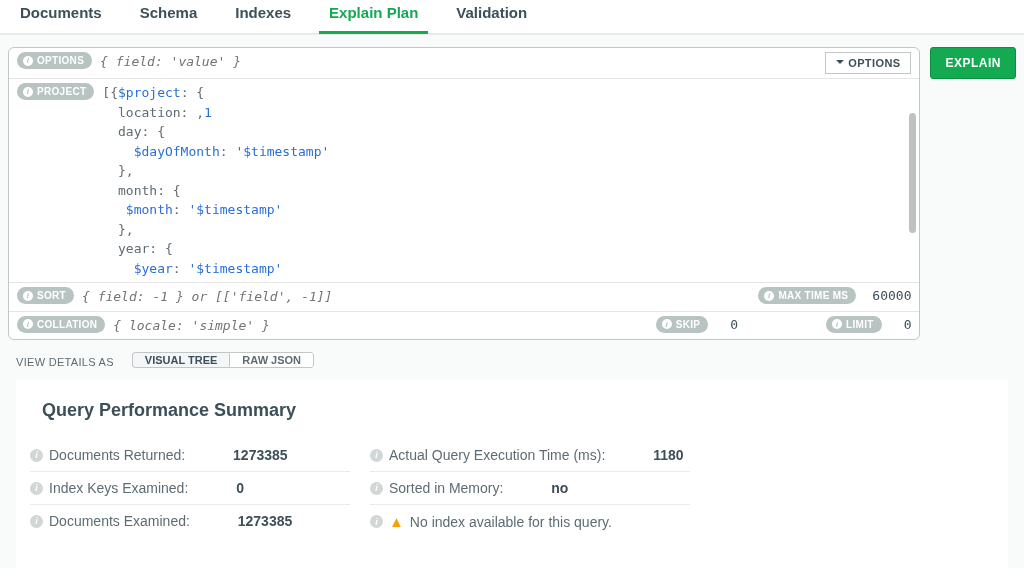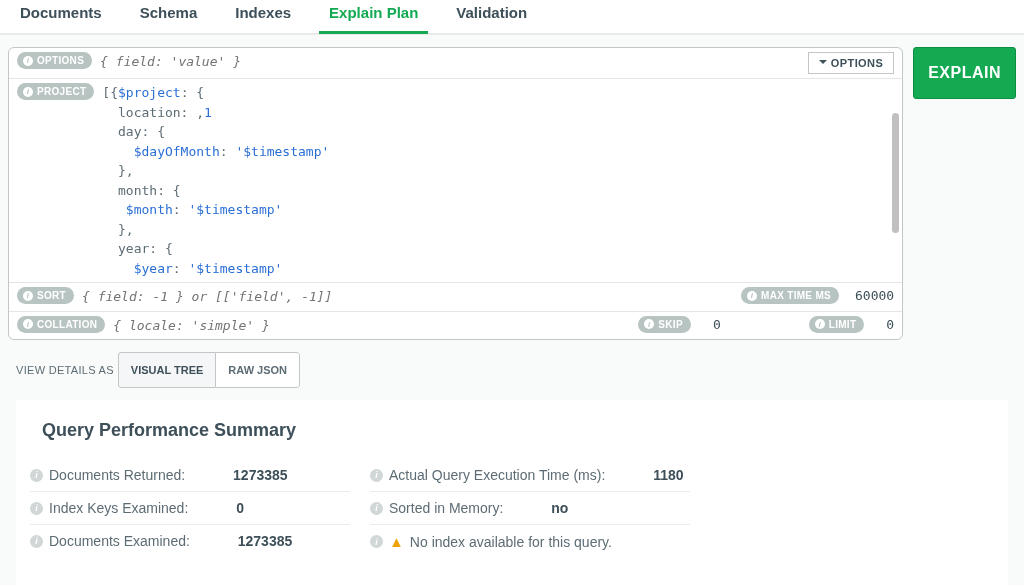--- a/index.html
+++ b/index.html
@@ -106,22 +106,22 @@
     border: 4px solid transparent;
     border-top-color: #3d4f58;
     margin-top: 3px;
   }
   .explain-btn {
     background: #13aa52;
     color: #fff;
     border: 1px solid #0b8f42;
     font-weight: 700;
     letter-spacing: 0.5px;
-    padding: 16px 14px;
-    font-size: 16px;
+    padding: 8px 14px;
+    font-size: 12px;
     border-radius: 3px;
     cursor: pointer;
   }
   .topflex {
     display: flex;
     align-items: flex-start;
     gap: 10px;
   }
   .scroll-thumb {
     position: absolute;
@@ -138,36 +138,36 @@
     align-items: center;
     gap: 8px;
   }
   .valtext {
     font-family: "Menlo","Consolas",monospace;
     font-size: 13px;
     color: #3d4f58;
   }
   .view-bar {
     display: flex;
-    align-items: center;
+    align-items: flex-end;
     padding: 12px 8px;
-    gap: 4px;
+    gap: 18px;
     font-size: 11px;
     color: #5d6c74;
     letter-spacing: 0.3px;
   }
   .seg {
     display: inline-flex;
     border-radius: 3px;
     overflow: hidden;
   }
   .seg-btn {
     border: 1px solid #c1c7c6;
     background: #fff;
-    padding: 11px 12px;
+    padding: 1px 12px;
     font-size: 11px;
     font-weight: 700;
     color: #5d6c74;
     cursor: pointer;
   }
   .seg-btn.active { background: #f5f6f7; color:#3d4f58; }
   .seg-btn:first-child { border-right: none; border-radius: 3px 0 0 3px;}
   .seg-btn:last-child { border-radius: 0 3px 3px 0;}
   .summary-card {
     background: #fff;

